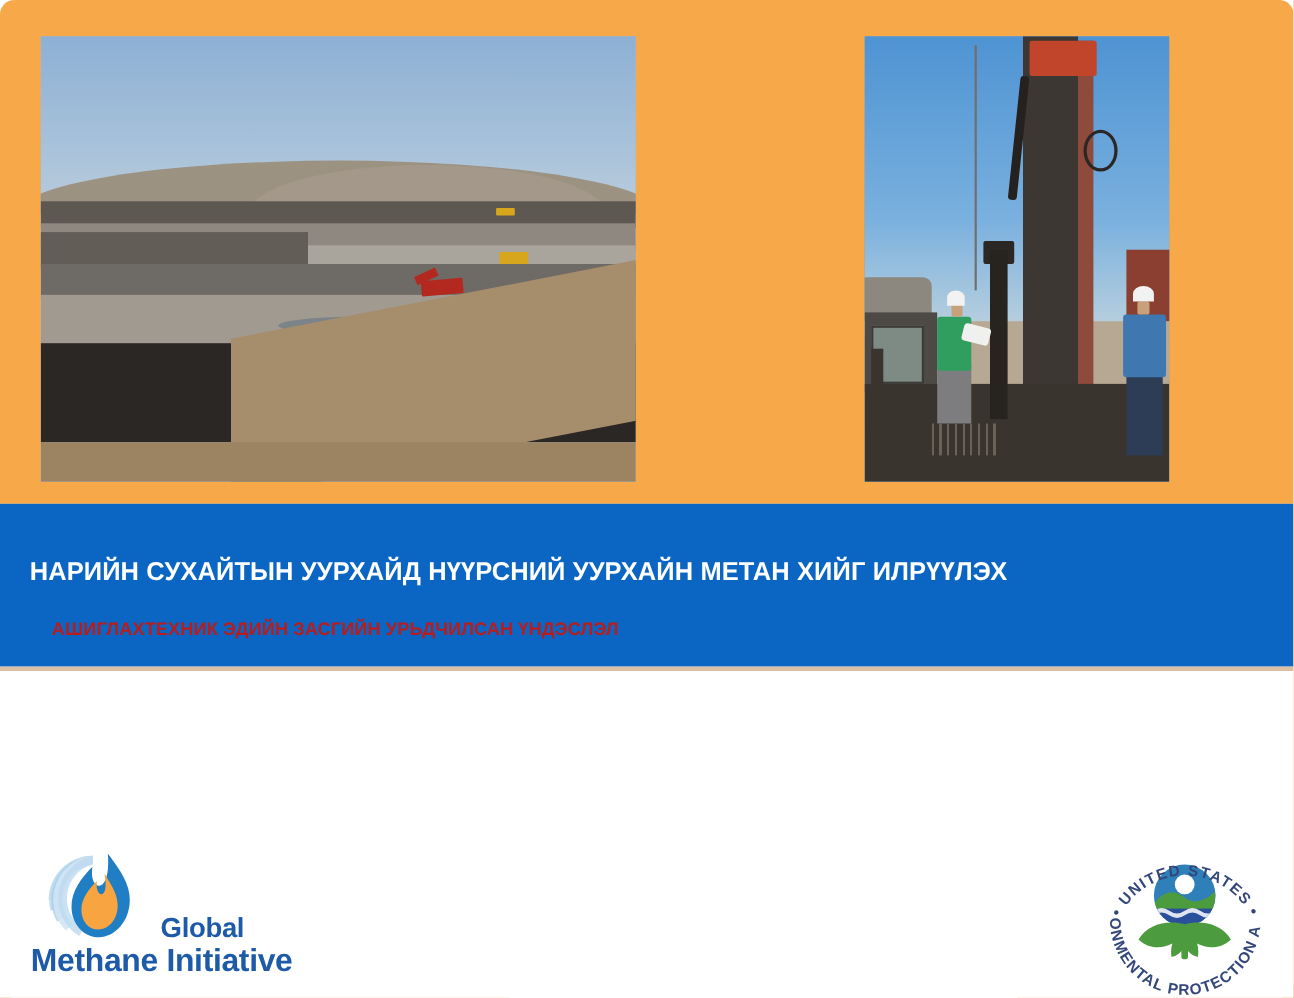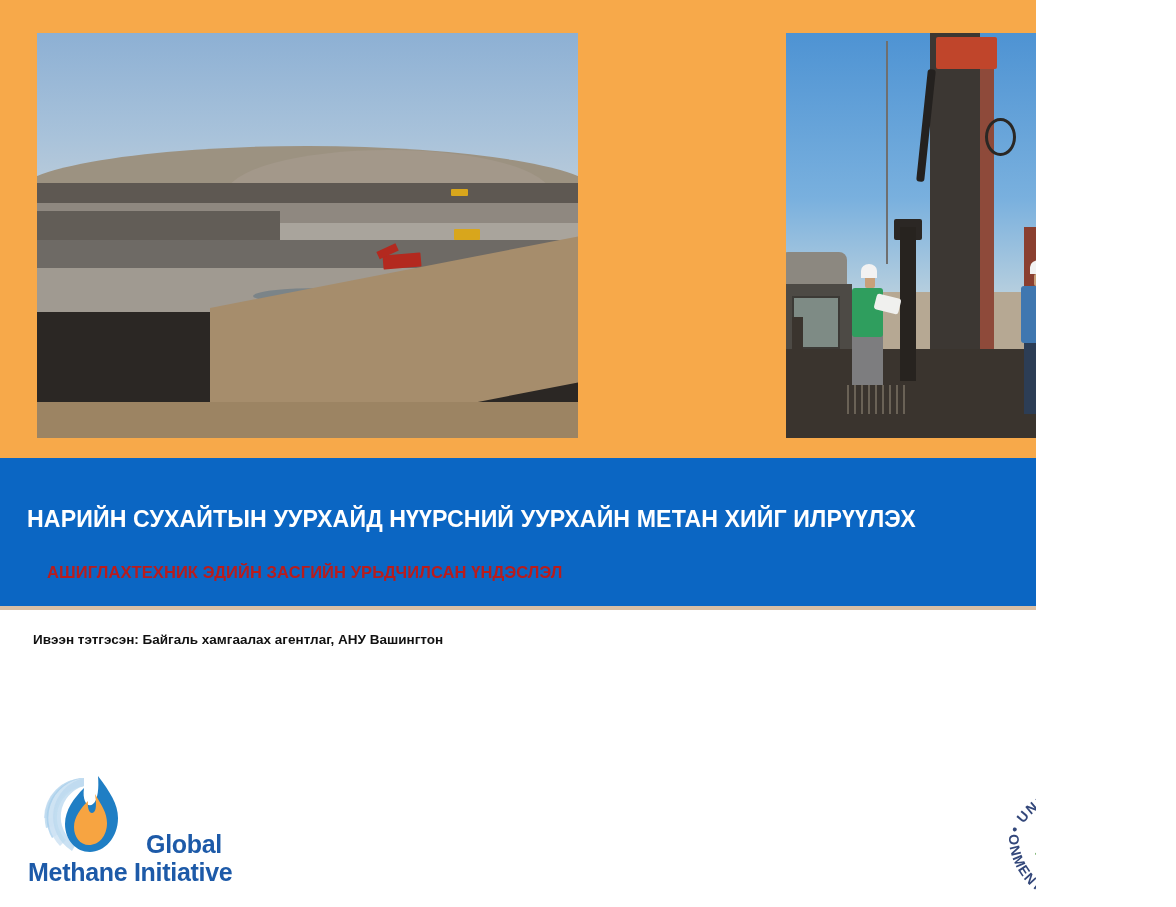--- a/index.html
+++ b/index.html
@@ -3,21 +3,21 @@
 <meta charset="utf-8">
 <style>
   html,body{margin:0;padding:0;}
   body{
     width:1176px;height:907px;
     background:#ffffff;
     font-family:"Liberation Sans", sans-serif;
     overflow:hidden;
     position:relative;
   }
-  .slide{position:relative;width:1036px;height:907px;overflow:hidden;background:#fff;}
+  .slide{position:relative;width:1176px;height:907px;overflow:hidden;background:#fff;border-radius:13px;}
 
   
   .photo-band{
     position:absolute;left:0;top:0;width:1176px;height:458px;
     background:#f7a94a;
   }
 
   
   .photo-mine{
     position:absolute;left:37px;top:33px;width:541px;height:405px;
@@ -211,21 +211,21 @@
   }
 
   
   .gmi{position:absolute;left:28px;top:772px;width:225px;height:120px;text-decoration:underline;}
   .gmi-mark{position:absolute;left:4px;top:0;width:104px;height:84px;}
   .gmi-text{
     position:absolute;left:0;top:60px;width:225px;
     color:#1d5aa8;font-weight:bold;line-height:1.02;
   }
   .gmi-t1{position:absolute;left:118px;top:0;font-size:25px;letter-spacing:-.3px;}
-  .gmi-t2{position:absolute;left:0;top:28px;font-size:25px;letter-spacing:-.3px;white-space:nowrap;}
+  .gmi-t2{position:absolute;left:0;top:28px;font-size:29px;letter-spacing:-.3px;white-space:nowrap;}
 
   
   .epa{position:absolute;left:995px;top:762px;width:165px;height:150px;}
 </style>
 </head>
 <body>
 
 <div class="slide">
 
   <div class="photo-band">
@@ -280,21 +280,20 @@
     </div>
   </div>
 
   <div class="title-band"></div>
   <div class="title-rule"></div>
 
   <div class="slide-title">НАРИЙН СУХАЙТЫН УУРХАЙД НҮҮРСНИЙ УУРХАЙН МЕТАН ХИЙГ ИЛРҮҮЛЭХ</div>
   <div class="slide-subtitle">АШИГЛАХТЕХНИК ЭДИЙН ЗАСГИЙН УРЬДЧИЛСАН ҮНДЭСЛЭЛ</div>
 
   <div class="credits">
-    <p class="credit-line">Ивээн тэтгэсэн:  Байгаль хамгаалах агентлаг, АНУ Вашингтон</p>
   </div>
 
   <div class="gmi">
     <svg class="gmi-mark" viewBox="0 0 104 84">
       <g opacity="0.95">
         <path d="M52 6 A40 40 0 0 0 12 46 L20 46 A32 32 0 0 1 52 14 Z" fill="#cfe3f4"></path>
         <path d="M52 6 A40 40 0 0 0 14 56 L22 54 A32 32 0 0 1 52 14 Z" fill="#b9d8ef" opacity=".85"></path>
         <path d="M52 6 A40 40 0 0 0 20 66 L27 62 A32 32 0 0 1 52 14 Z" fill="#a5cdeb" opacity=".8"></path>
         <path d="M52 6 A40 40 0 0 0 28 74 L34 68 A32 32 0 0 1 52 14 Z" fill="#cfe3f4" opacity=".9"></path>
         <path d="M52 6 A40 40 0 0 0 40 79 L44 72 A32 32 0 0 1 52 14 Z" fill="#b9d8ef" opacity=".8"></path>

